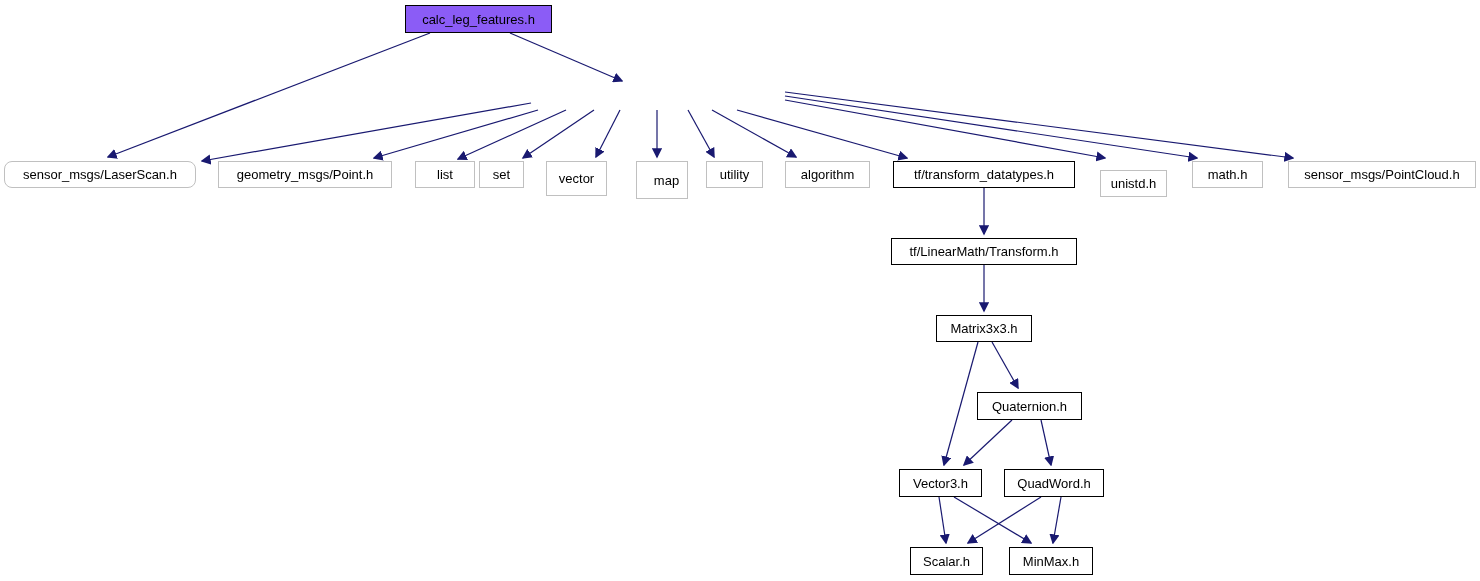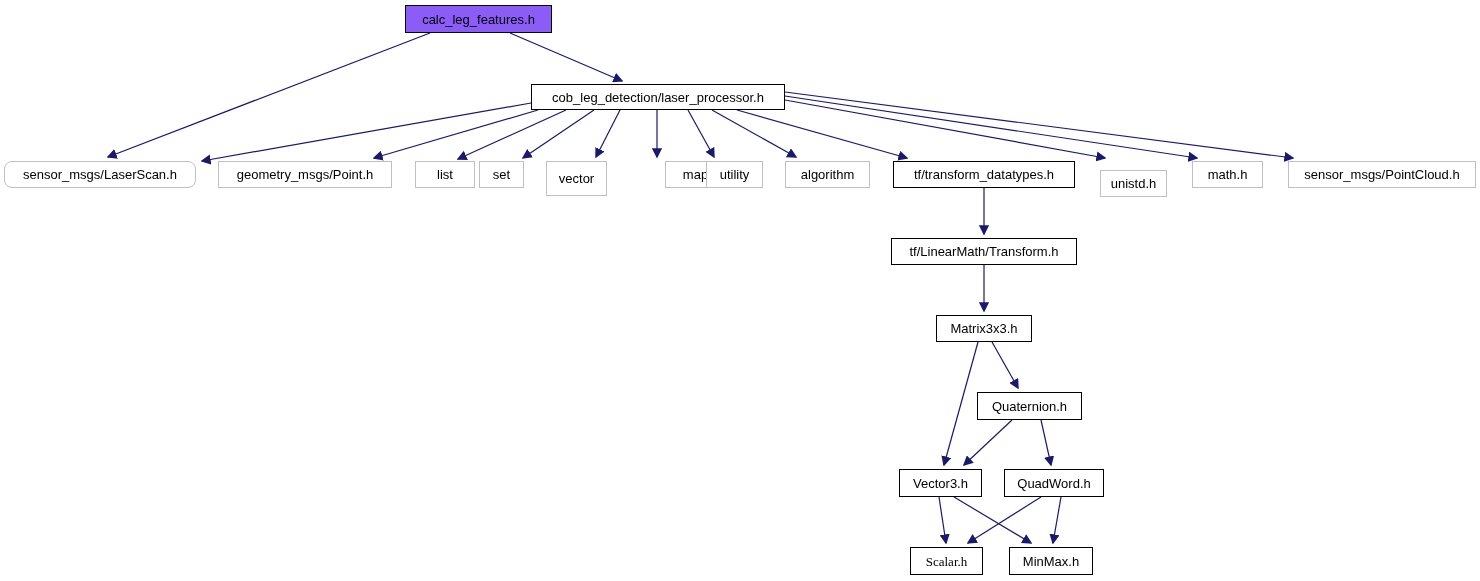--- a/index.html
+++ b/index.html
@@ -81,33 +81,32 @@
     <line class="edge-line" x1="1012" y1="420" x2="964" y2="465" marker-end="url(#arr)"></line>
     <line class="edge-line" x1="1041" y1="420" x2="1051" y2="465" marker-end="url(#arr)"></line>
     <line class="edge-line" x1="939" y1="497" x2="946" y2="543" marker-end="url(#arr)"></line>
     <line class="edge-line" x1="954" y1="497" x2="1031" y2="543" marker-end="url(#arr)"></line>
     <line class="edge-line" x1="1041" y1="497" x2="968" y2="543" marker-end="url(#arr)"></line>
     <line class="edge-line" x1="1061" y1="497" x2="1053" y2="543" marker-end="url(#arr)"></line>
   </svg>
 
   <div class="node root" style="left:405px; top:5px; width:147px; height:28px;">calc_leg_features.h</div>
 
-  <div class="node linked" style="left:531px; top:84px; width:254px; height:26px;">cob_leg_detection/laser_processor.h</div>
 
   <div class="node" style="left:4px; top:161px; width:192px; height:27px;border-radius:8px;">sensor_msgs/LaserScan.h</div>
 
   <div class="node" style="left:218px; top:161px; width:174px; height:27px;">geometry_msgs/Point.h</div>
 
   <div class="node" style="left:415px; top:161px; width:60px; height:27px;">list</div>
 
   <div class="node" style="left:479px; top:161px; width:45px; height:27px;">set</div>
 
   <div class="node" style="left:546px; top:161px; width:61px; height:35px;">vector</div>
 
-  <div class="node" style="left:665px; top:161px; width:52px; height:27px;padding-left:9px;">map</div>
+  <div class="node" style="left:636px; top:161px; width:52px; height:38px;padding-left:9px;">map</div>
 
   <div class="node" style="left:706px; top:161px; width:57px; height:27px;">utility</div>
 
   <div class="node" style="left:785px; top:161px; width:85px; height:27px;">algorithm</div>
 
   <div class="node linked" style="left:893px; top:161px; width:182px; height:27px;">tf/transform_datatypes.h</div>
 
   <div class="node" style="left:1100px; top:170px; width:67px; height:27px;">unistd.h</div>
 
   <div class="node" style="left:1192px; top:161px; width:71px; height:27px;">math.h</div>
@@ -117,17 +116,17 @@
   <div class="node linked" style="left:891px; top:238px; width:186px; height:27px;">tf/LinearMath/Transform.h</div>
 
   <div class="node linked" style="left:936px; top:315px; width:96px; height:27px;">Matrix3x3.h</div>
 
   <div class="node linked" style="left:977px; top:392px; width:105px; height:28px;">Quaternion.h</div>
 
   <div class="node linked" style="left:899px; top:469px; width:83px; height:28px;">Vector3.h</div>
 
   <div class="node linked" style="left:1004px; top:469px; width:100px; height:28px;">QuadWord.h</div>
 
-  <div class="node linked" style="left:910px; top:547px; width:73px; height:28px;font-family:Liberation Serif, serif;">Scalar.h</div>
+  <div class="node linked" style="left:910px; top:547px; width:73px; height:28px;">Scalar.h</div>
 
   <div class="node linked" style="left:1009px; top:547px; width:84px; height:28px;">MinMax.h</div>
 
 </div>
 
 </body></html>

